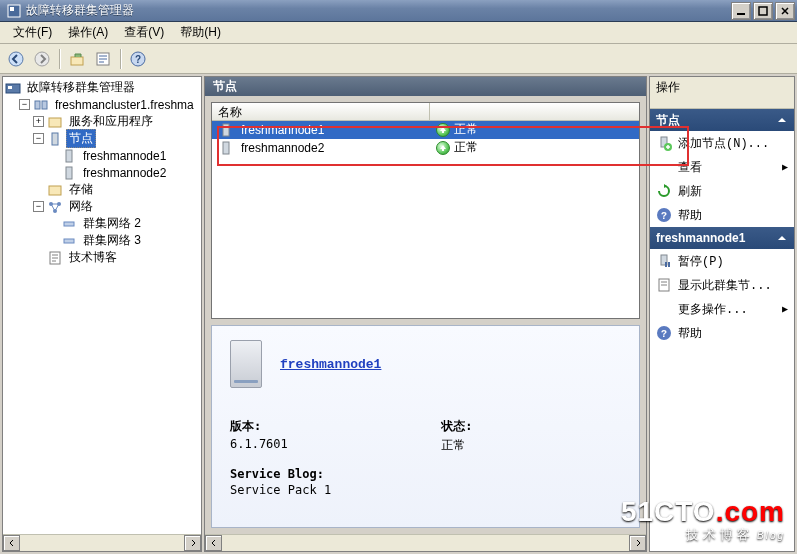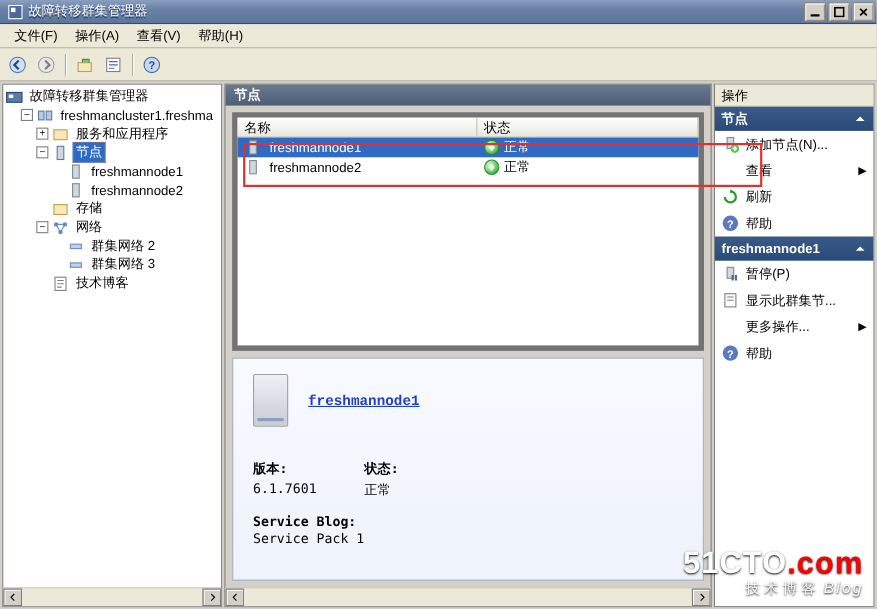--- a/index.html
+++ b/index.html
@@ -56,21 +56,21 @@
   .tree-row.selected .tree-label { background:#316ac5; color:#fff; border:1px dotted #888; padding:0 2px; }
   .tree-icon { width:16px; height:16px; margin-right:3px; display:flex;
                align-items:center; justify-content:center; }
 
   
   .center-pane { flex:1; background:#d4d0c8; margin:2px; display:flex; flex-direction:column;
                  border:1px solid #808080; }
   .pane-head { height:22px; background:linear-gradient(#6a7a8e,#4d5e75);
                color:#fff; font-weight:bold; display:flex; align-items:center;
                padding:0 8px; }
-  .list-area { height:256px; background:#fff; border:5px solid #737373; margin:6px;
+  .list-area { height:256px; background:#fff; border:1px solid #737373; margin:6px;
                position:relative; }
   .list-header { display:flex; height:18px; background:linear-gradient(#fff,#e8e8e0);
                  border-bottom:1px solid #c0c0b0; }
   .lh-col { border-right:1px solid #c0c0b0; padding:1px 6px; }
   .lh-col.name { width:218px; }
   .lh-col.status { flex:1; }
   .list-rows { position:relative; }
   .list-row { display:flex; align-items:center; height:18px; }
   .list-row.selected { background:#316ac5; color:#fff; }
   .list-cell.name { width:218px; display:flex; align-items:center; padding-left:6px; gap:4px; }
@@ -86,45 +86,45 @@
   .detail-area { flex:1; margin:0 6px 6px 6px; background:linear-gradient(#f8faff,#eef2fb);
                  border:1px solid #a8b4c8; padding:14px 18px; position:relative; }
   .detail-head { display:flex; align-items:center; gap:18px; margin-bottom:30px; }
   .server-icon { width:32px; height:48px;
         background:linear-gradient(#eef0f4,#c8ccd4); border:1px solid #9aa0ac;
         border-radius:2px; position:relative; }
   .server-icon::after { content:""; position:absolute; bottom:4px; left:3px; right:3px; height:3px;
         background:#8aa0c0; border-radius:1px; }
   .detail-link { color:#2040c0; font-weight:bold; text-decoration:underline;
                  font-family:"Courier New",monospace; font-size:13px; }
-  .detail-grid { display:flex; font-family:"SimSun",monospace; }
+  .detail-grid { display:flex; gap:110px; font-family:"SimSun",monospace; }
   .detail-col .dl { font-weight:bold; margin-bottom:2px; }
   .detail-col .dv { margin-bottom:16px; }
 
   
   .action-pane { width:146px; background:#fff; margin:2px 2px 2px 0; border:1px solid #808080;
                  display:flex; flex-direction:column; }
-  .action-head-lbl { height:20px; background:#ece9d8; border-bottom:1px solid #c0c0b0;
+  .action-head-lbl { height:32px; background:#ece9d8; border-bottom:1px solid #c0c0b0;
                      padding:2px 6px; font-weight:normal; }
   .cat-head { height:22px; background:linear-gradient(#3a5a88,#2a4a78); color:#fff;
               display:flex; align-items:center; justify-content:space-between; padding:0 6px;
               font-weight:bold; }
   .cat-head svg { fill:#fff; }
-  .act-row { display:flex; align-items:center; height:24px; padding:0 6px; gap:6px; }
+  .act-row { display:flex; align-items:center; height:24px; padding:0 6px; gap:6px;font-family:Liberation Mono, monospace; }
   .act-row .arrow { margin-left:auto; font-size:10px; color:#000; }
   .act-row .ico { width:16px; height:16px; display:flex; align-items:center; justify-content:center; }
 
   
   .watermark { position:absolute; right:12px; bottom:10px; color:#fff;
                text-align:right; pointer-events:none; text-shadow:0 1px 2px #000; }
   .watermark .big { font-family:Arial,sans-serif; font-weight:bold; font-size:28px;
                     letter-spacing:1px; line-height:1; }
   .watermark .big .c { color:#f00; }
   .watermark .sub { font-size:13px; letter-spacing:4px; }
-  .watermark .blog { font-size:14px; font-style:italic; letter-spacing:2px; }
+  .watermark .blog { font-size:10px; font-style:italic; letter-spacing:2px; }
 
   
   svg { display:block; }
 </style>
 </head>
 <body>
 
 <div class="titlebar">
   <span class="sys-icon">
     <svg viewBox="0 0 16 16">
@@ -342,21 +342,20 @@
         </div>
     </div>
   </div>
 
   <div class="center-pane">
     <div class="pane-head">节点</div>
 
     <div class="list-area">
       <div class="list-header">
         <div class="lh-col name">名称</div>
-        <div class="lh-col status">状态</div>
       </div>
       <div class="list-rows">
         <div class="list-row selected">
           <div class="list-cell name">
             <span class="tree-icon">
                 <svg width="16" height="16" viewBox="0 0 16 16">
                   <rect x="5" y="2" width="6" height="12" fill="#d0d8e0" stroke="#808890"></rect>
                 </svg>
               </span>
             <span>freshmannode1</span>

